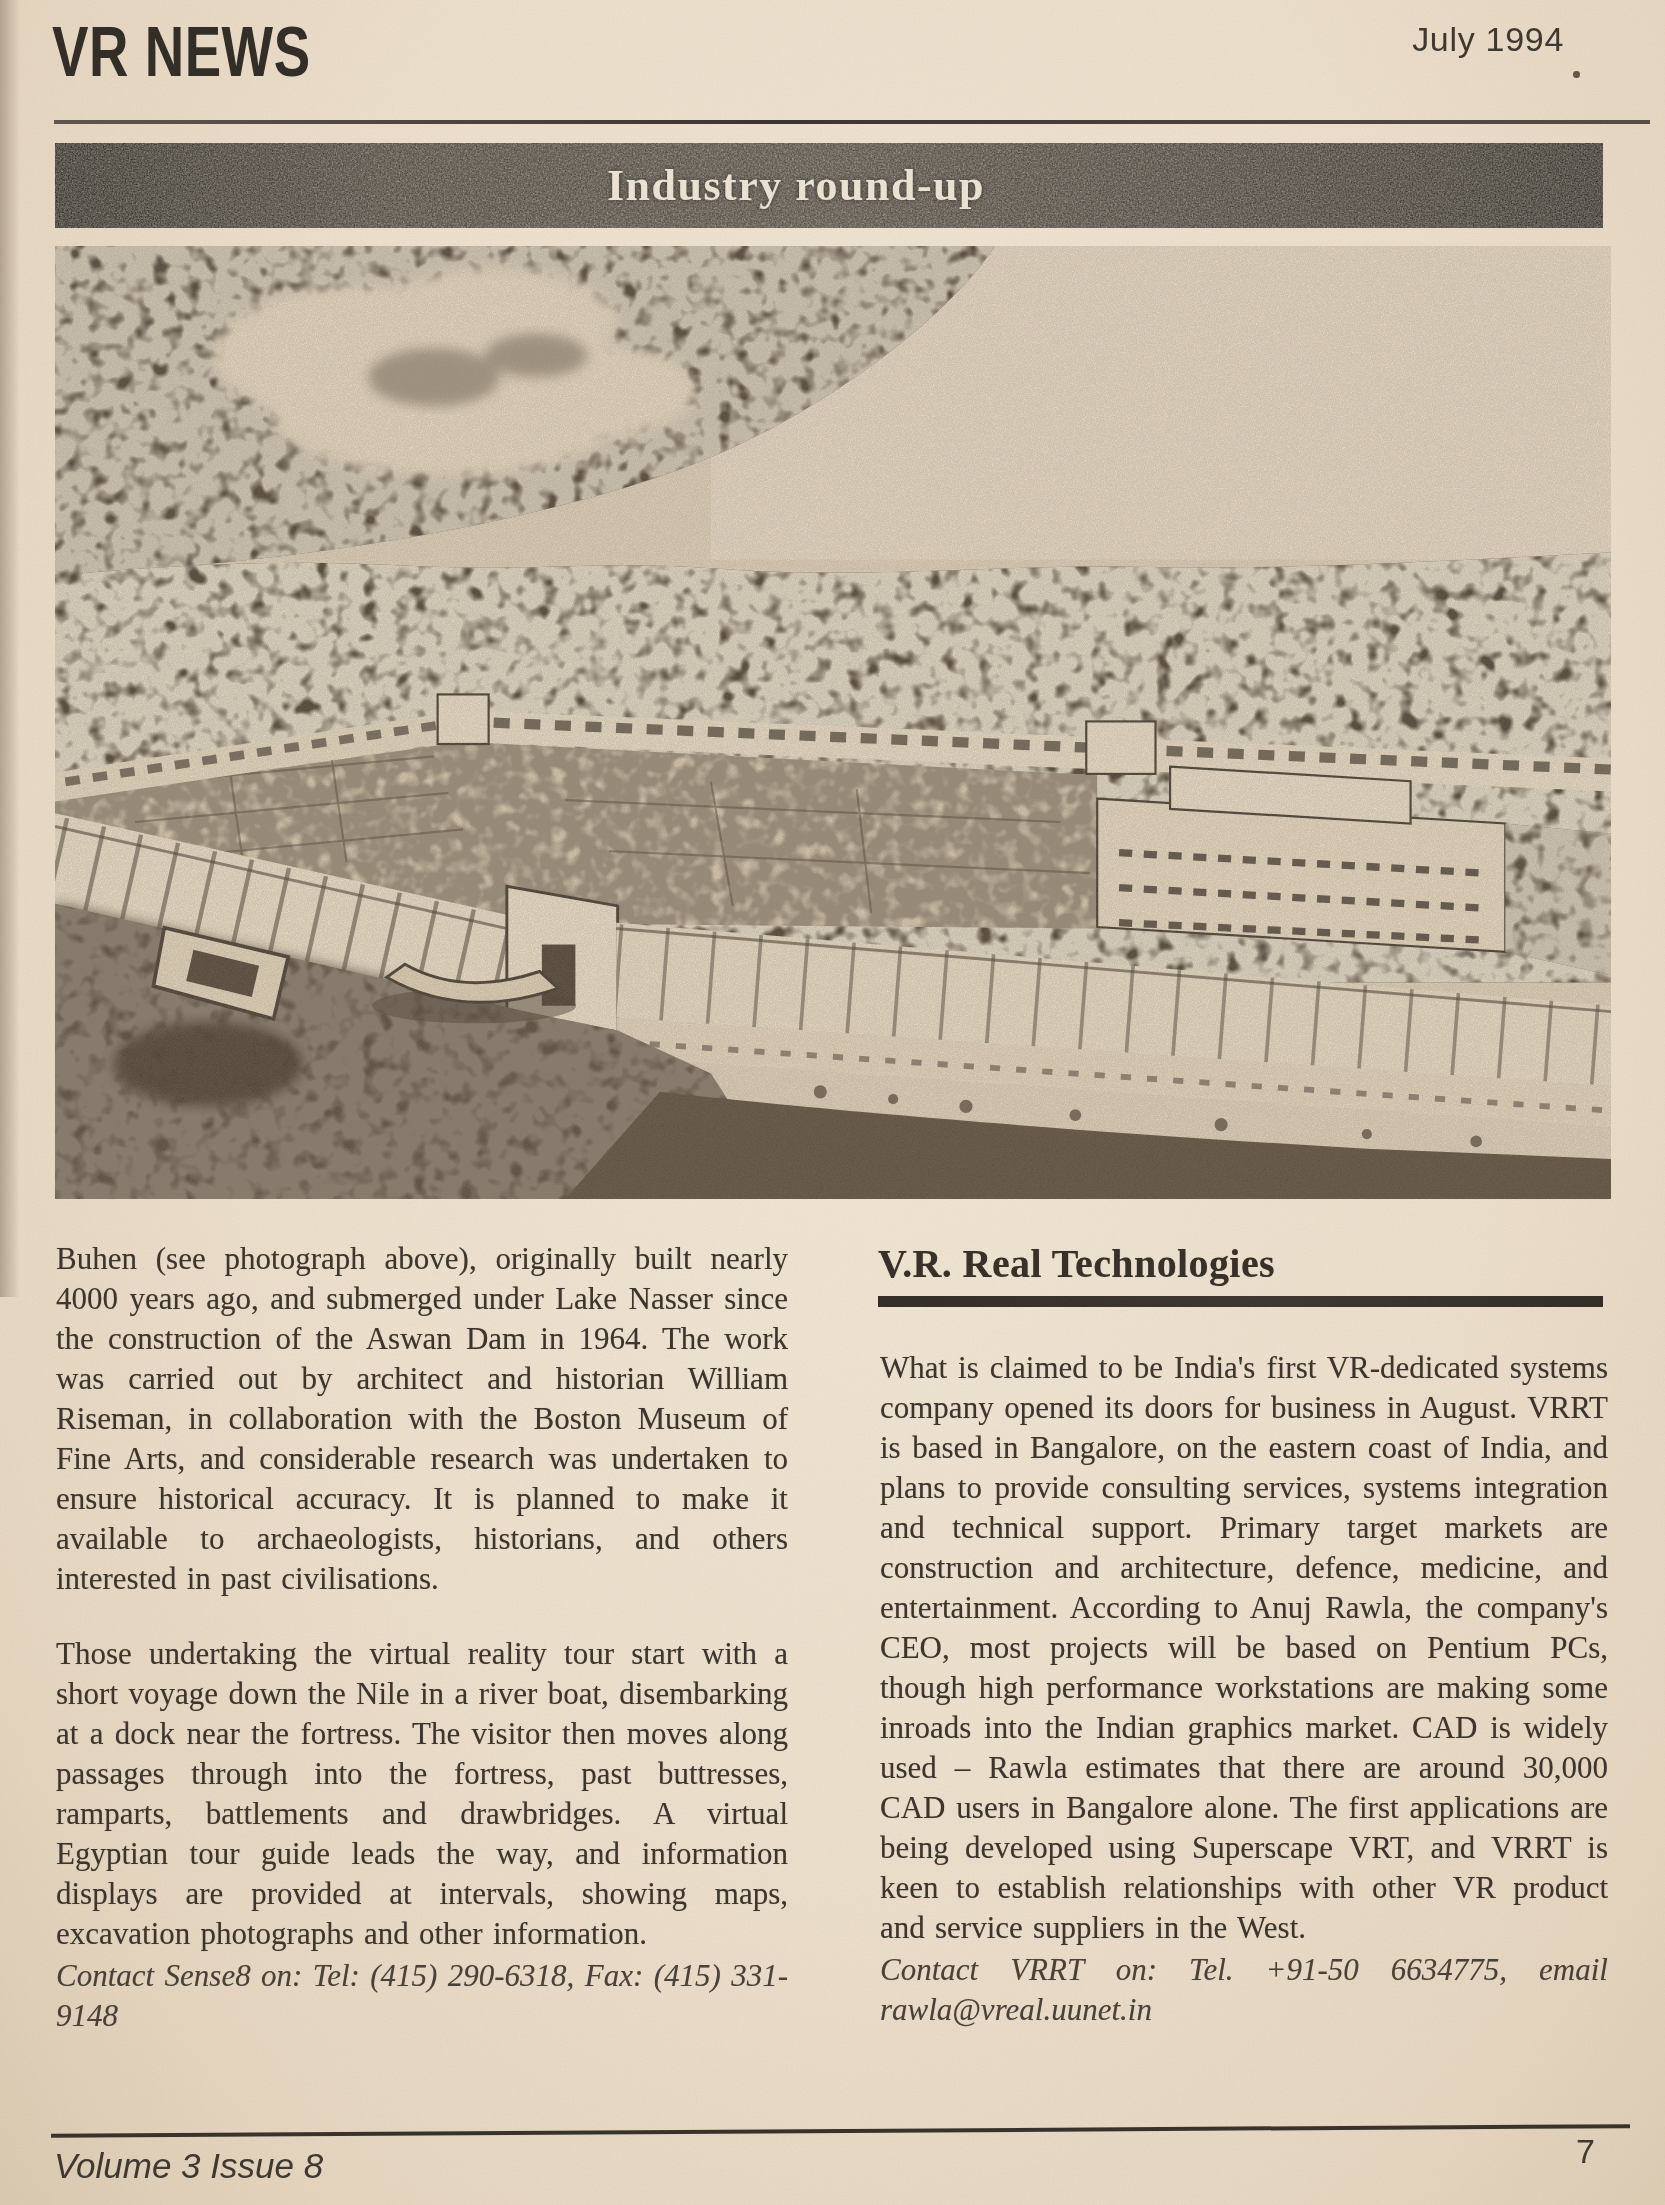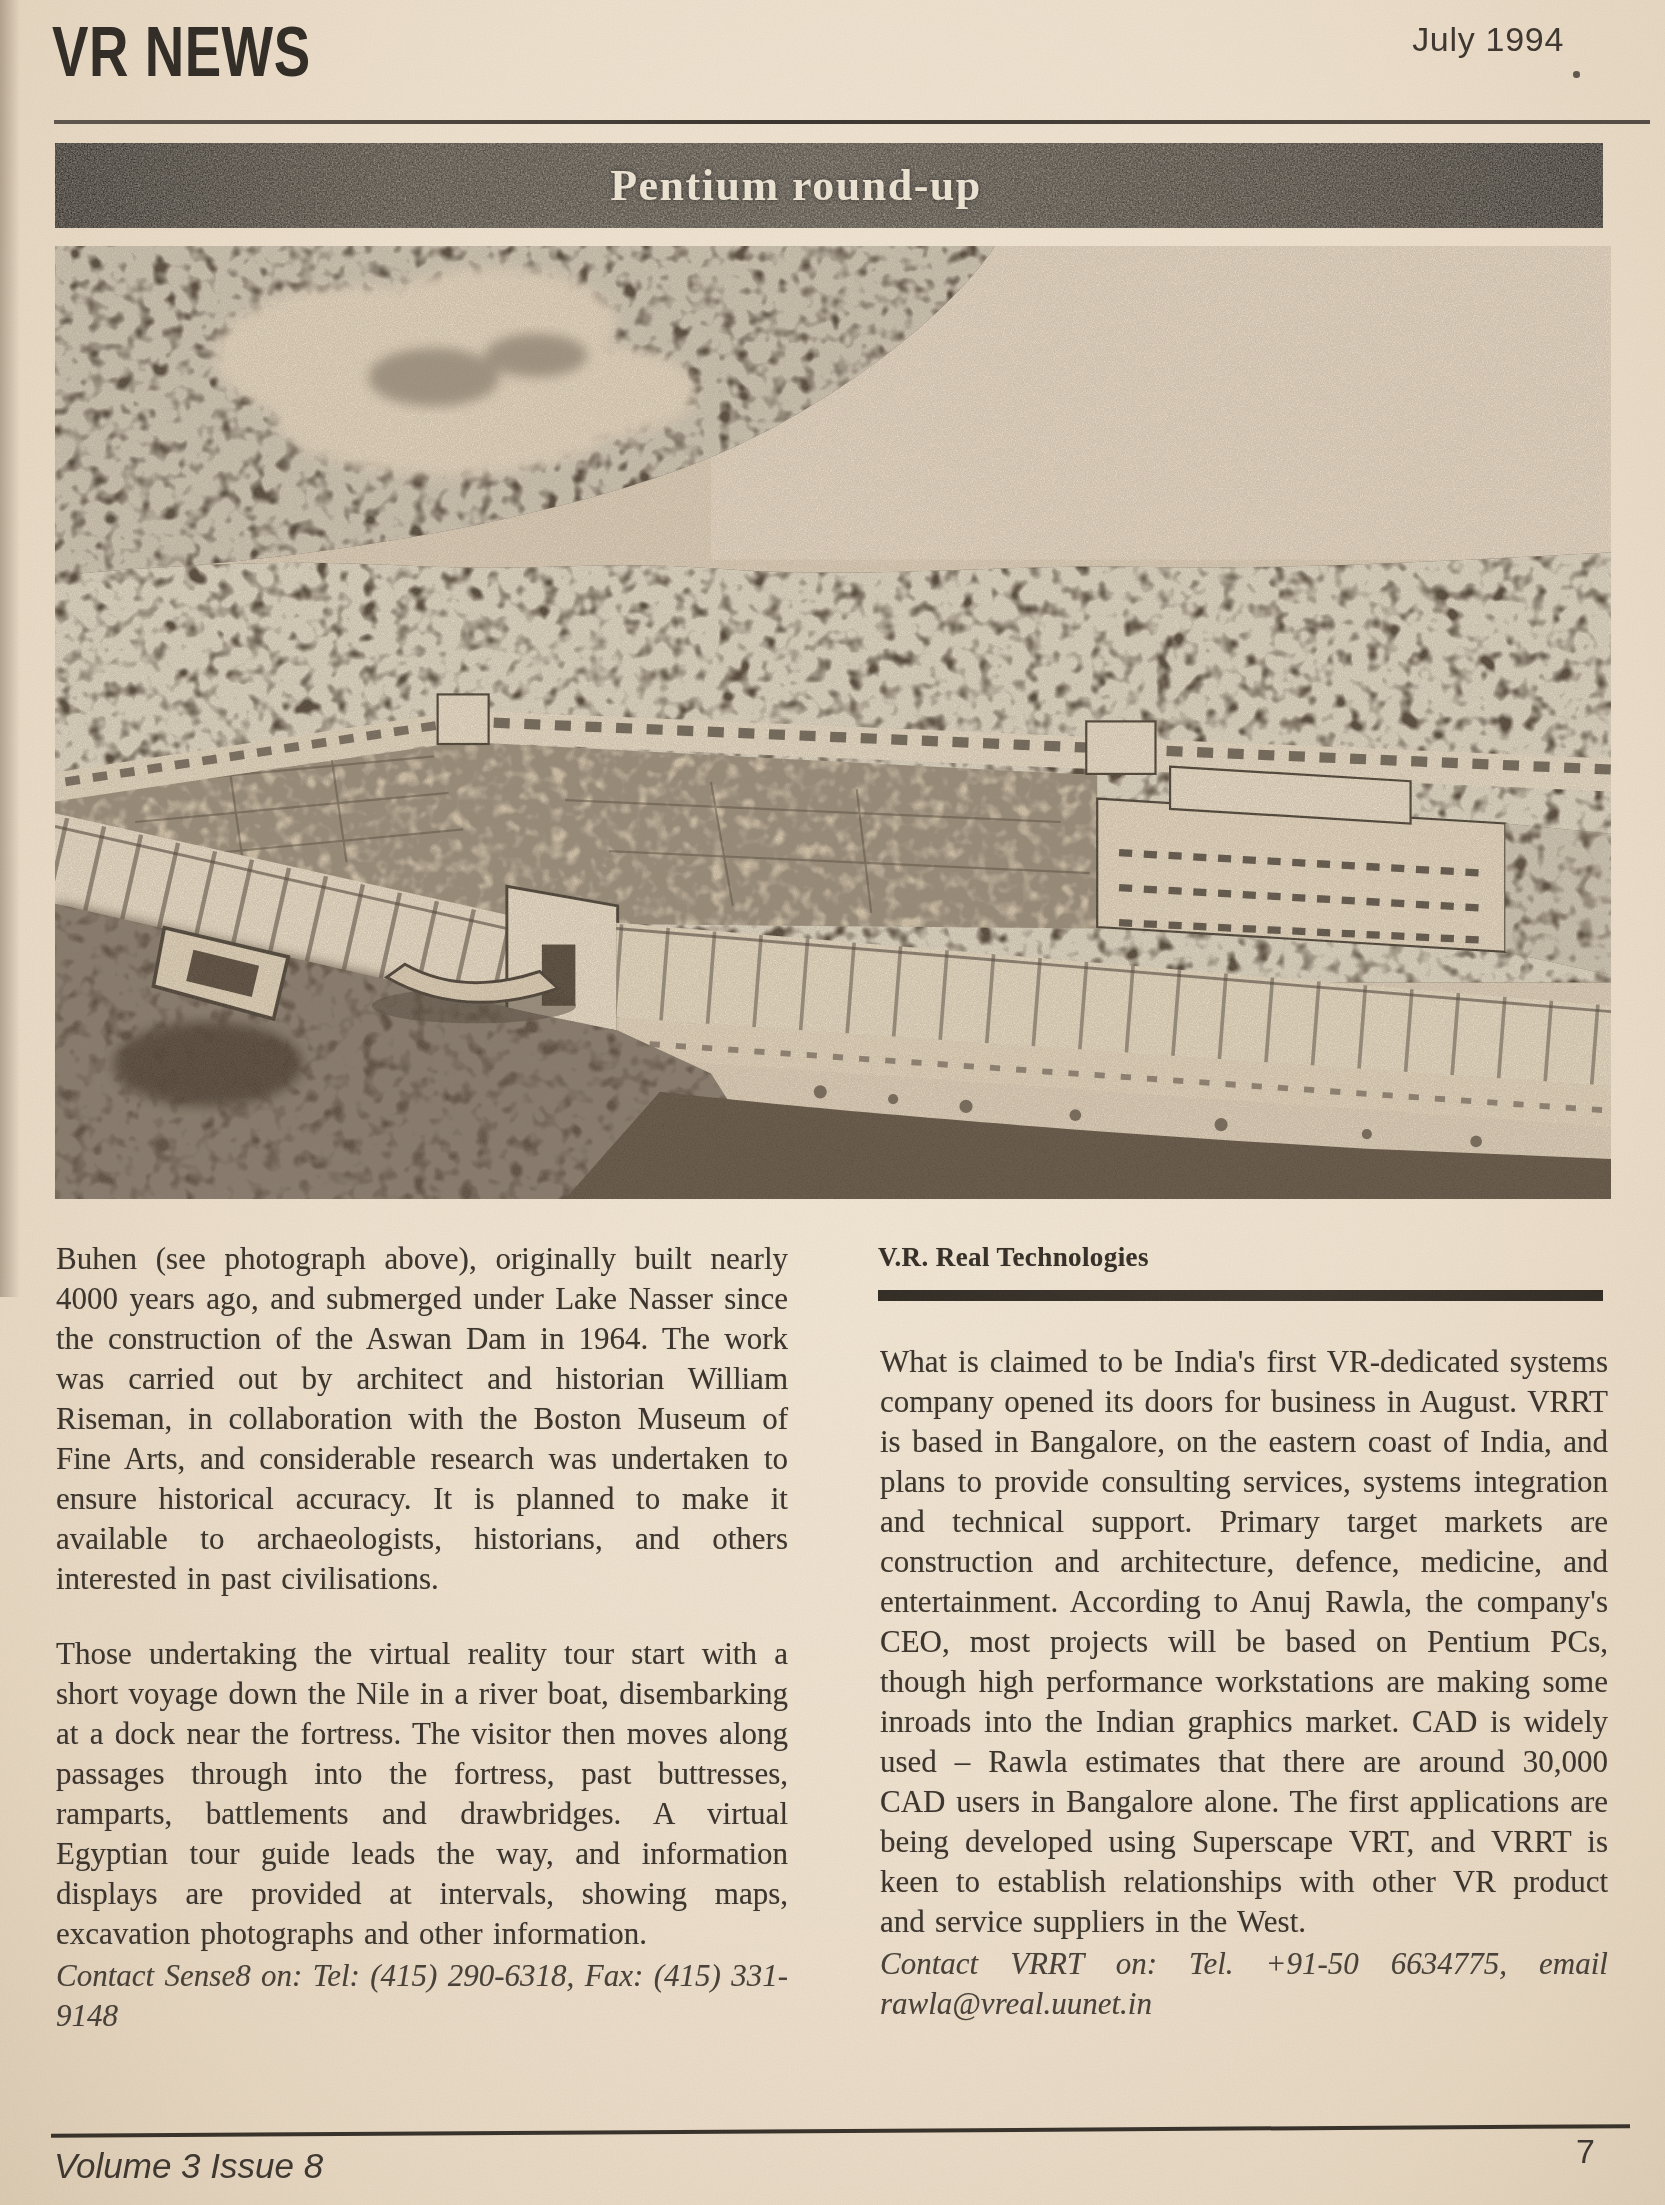--- a/index.html
+++ b/index.html
@@ -32,21 +32,21 @@
   .photo svg{display:block;width:100%;height:100%;}
 
   .columns{position:absolute;left:54px;top:1237px;width:1557px;display:flex;gap:88px;}
   .col{box-sizing:border-box;}
   .col-left{width:736px;}
   .col-right{width:732px;}
   .col p{margin:2px;font-size:31px;line-height:40px;text-align:justify;word-spacing:.08em;
     text-shadow:0 0 0.7px rgba(52,45,38,.35);font-family:Liberation Serif, serif;}
   .para-gap{margin-top:35px !important;}
   .contact{font-style:italic;opacity:.92;}
-  .col-right h2{margin:1px 0 0;font-size:27px;line-height:39px;font-weight:700;letter-spacing:0.4px;
+  .col-right h2{margin:7px 0 0;font-size:40px;line-height:39px;font-weight:700;letter-spacing:0.4px;
     color:#322c25;text-shadow:0 0 0.7px rgba(52,45,38,.35);}
   .heading-rule{height:11px;background:linear-gradient(90deg,#2e2922,#3b342c 55%,#2e2922);
     margin-top:13px;width:99%;}
   .col-right .first-para{margin-top:41px;}
 
   .footer-rule{position:absolute;left:51px;right:35px;top:2129px;height:3.6px;background:#332e27;
     transform:rotate(-.35deg);}
   .volume{position:absolute;left:54px;top:2146px;font-family:"Liberation Sans",sans-serif;
     font-size:35px;color:#3a342d;font-style:italic;}
   .pageno{position:absolute;right:70px;top:2132px;font-family:"Liberation Sans",sans-serif;
@@ -82,21 +82,21 @@
           </filter>
         <filter id="bnD">
             <feTurbulence type="fractalNoise" baseFrequency="0.35" numOctaves="2" seed="8"></feTurbulence>
           <feColorMatrix type="matrix" values="0 0 0 0 0.07  0 0 0 0 0.06  0 0 0 0 0.05  0.9 0.9 0.9 -1.2 0"></feColorMatrix>
           </filter>
       </defs>
       <rect width="2124" height="116" fill="url(#bgrad)"></rect>
       <rect width="2124" height="116" filter="url(#bnL)" opacity=".45"></rect>
       <rect width="2124" height="116" filter="url(#bnD)" opacity=".5"></rect>
     </svg>
-    <span class="banner-text">Pentium round-up</span>
+    <span class="banner-text">Industry round-up</span>
   </div>
 
   <figure class="photo" role="img" aria-label="Halftone aerial photograph of the reconstructed Buhen fortress model beside the Nile, with white buttressed walls, inner buildings, a jetty and a river boat">
     <svg viewBox="0 0 2135 1307" preserveAspectRatio="none">
       <defs>
         <filter id="spotsL" x="-5%" y="-5%" width="110%" height="110%">
           <feTurbulence type="fractalNoise" baseFrequency="0.045" numOctaves="2" seed="11" result="n"></feTurbulence>
           <feColorMatrix in="n" type="matrix" values="0 0 0 0 0.93  0 0 0 0 0.87  0 0 0 0 0.74  1.4 1.4 1.4 -2.2 0"></feColorMatrix>
           <feComposite operator="in" in2="SourceGraphic"></feComposite>
         </filter>

